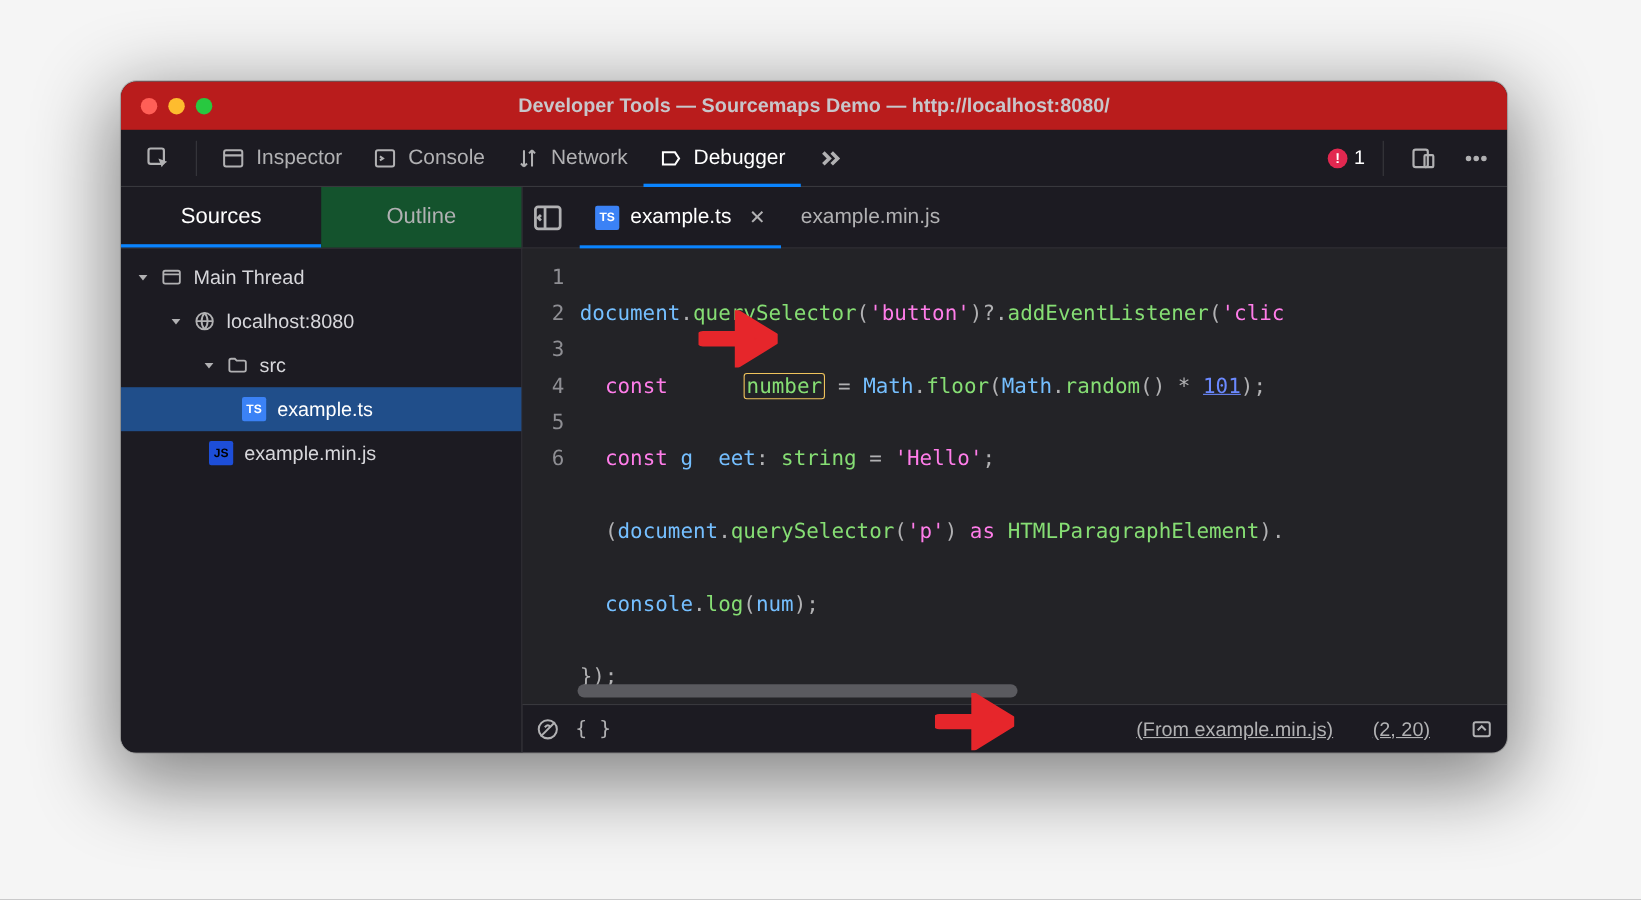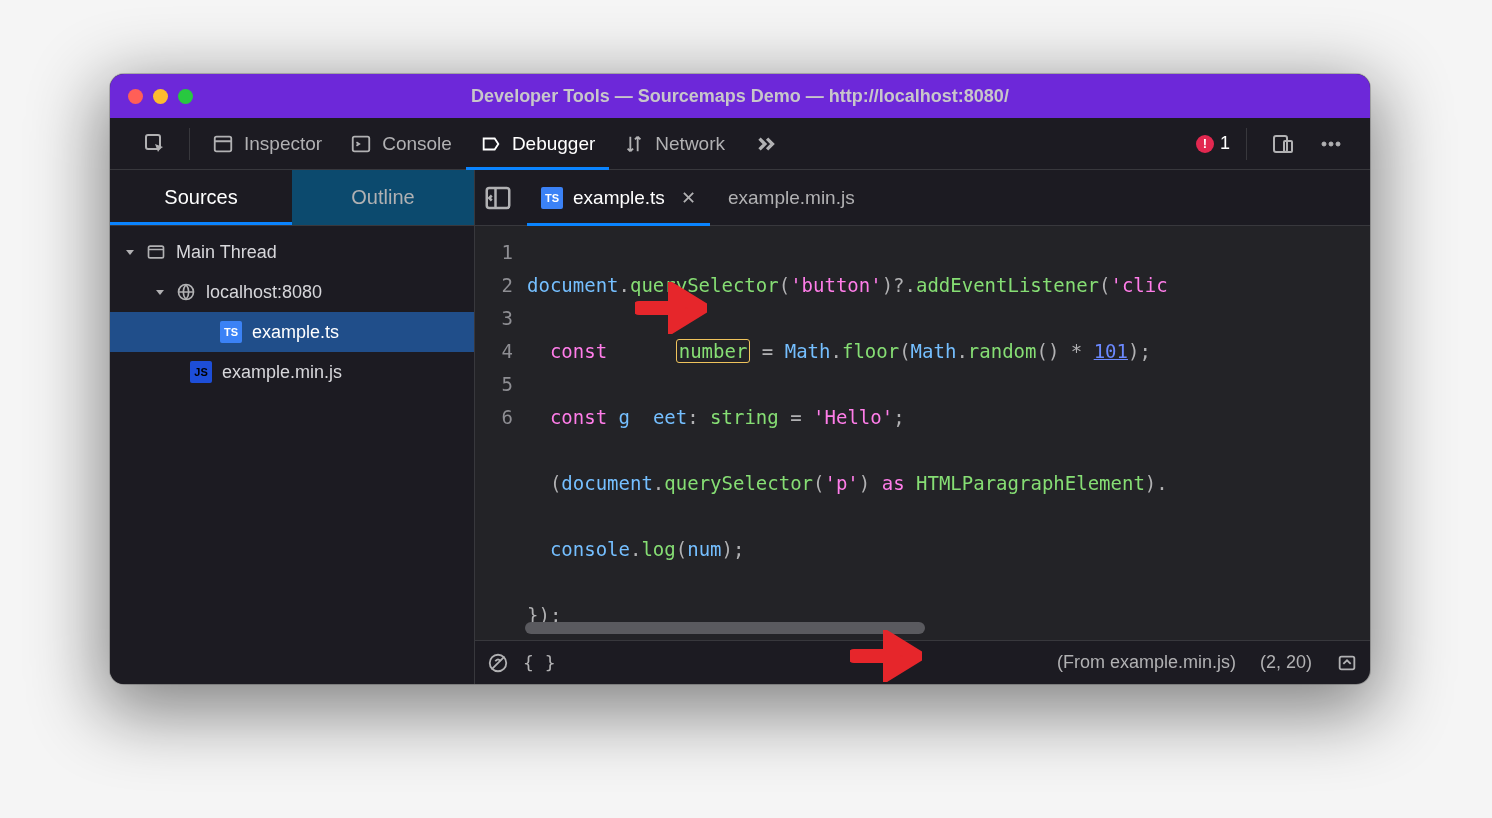--- a/index.html
+++ b/index.html
@@ -18,21 +18,21 @@
     height: 610px;
     background: #1c1b22;
     border-radius: 14px;
     box-shadow: 0 20px 70px 10px rgba(0,0,0,0.45), 0 0 0 1px rgba(0,0,0,0.2);
     overflow: hidden;
     display: flex;
     flex-direction: column;
   }
   .titlebar {
     height: 44px;
-    background: #6d28d9;
+    background: #b91c1c;
     display: flex;
     align-items: center;
     padding: 0 18px;
     position: relative;
   }
   .traffic { display: flex; gap: 10px; }
   .traffic span { width: 15px; height: 15px; border-radius: 50%; }
   .tl-close { background: #ff5f57; }
   .tl-min { background: #febc2e; }
   .tl-max { background: #28c840; }
@@ -40,21 +40,21 @@
     position: absolute; left: 0; right: 0; text-align: center;
     color: #c8c6ca; font-size: 18px; font-weight: 600; pointer-events: none;
   }
 
   .toolbar {
     height: 52px;
     background: #1c1b22;
     border-bottom: 1px solid #38383d;
     display: flex;
     align-items: center;
-    padding: 0 19px;
+    padding: 0 8px;
     gap: 0;
   }
   .tool-sep { width: 1px; height: 32px; background: #38383d; margin: 0 8px; }
   .tool-btn {
     display: flex; align-items: center; gap: 10px;
     padding: 0 14px; height: 52px;
     color: #b1b1b3; fill: #b1b1b3; stroke: #b1b1b3;
     font-size: 19px; cursor: pointer;
     border-bottom: 3px solid transparent;
     border-top: 3px solid transparent;
@@ -73,21 +73,21 @@
   }
   .side-tabs {
     display: flex; height: 56px; border-bottom: 1px solid #38383d;
   }
   .side-tab {
     flex:1; display:flex; align-items:center; justify-content:center;
     color:#b1b1b3; font-size:20px; cursor:pointer;
     border-bottom: 3px solid transparent; border-top:3px solid transparent;
   }
   .side-tab.active { color:#fff; border-bottom-color:#0a84ff; background:#1c1b22; }
-  .side-tab:not(.active){ background:#0c4a6e;}
+  .side-tab:not(.active){ background:#14532d;}
   .tree { padding-top: 6px; color:#d7d7db; font-size:18px; }
   .tree-row {
     display:flex; align-items:center; gap:10px; height:40px; padding-left:14px; cursor:pointer;
   }
   .tree-row.indent1 { padding-left: 44px; }
   .tree-row.indent2 { padding-left: 74px; }
   .tree-row.indent3 { padding-left: 110px; }
   .tree-row.selected { background:#204e8a; color:#fff; }
   .caret { width:12px;height:12px; }
   .file-icon { width:22px;height:22px; display:inline-flex;align-items:center;justify-content:center;font-size:11px;font-weight:700;border-radius:2px;}
@@ -123,21 +123,21 @@
   .k-num{color:#6b89ff;text-decoration:underline;}
   .hi-box{ border:1px solid #efc35c; border-radius:3px; padding:0 2px;}
 
   .scroll-h{ position:absolute; bottom:6px; left:50px; right:16px; height:12px; background:transparent;}
   .scroll-thumb{ height:12px; width:400px; background:#5a5a5f; border-radius:6px;}
 
   .statusbar{
     height:44px; border-top:1px solid #38383d; display:flex; align-items:center; padding:0 12px; gap:14px;
     color:#b1b1b3; font-size:18px;
   }
-  .status-right{ margin-left:auto; display:flex; align-items:center; gap:24px;}
+  .status-right{ margin-left:auto; display:flex; align-items:flex-end; gap:36px;text-decoration:underline;}
 
   .arrow {
     position:absolute; color:#e6262b; pointer-events:none;
   }
   .arrow svg{ width:72px;height:52px; }
 </style>
 </head>
 <body>
 
 <div class="window">
@@ -166,31 +166,31 @@
         </svg>
       <span>Inspector</span>
     </div>
     <div class="tool-btn">
       <svg width="22" height="22" viewBox="0 0 24 24" fill="none" stroke="currentColor" stroke-width="2">
           <rect x="3" y="4" width="18" height="16" rx="2"></rect>
           <path d="M7 10 l3 2 -3 2"></path>
         </svg>
       <span>Console</span>
     </div>
+    <div class="tool-btn">
+      <svg width="22" height="22" viewBox="0 0 24 24" fill="none" stroke="currentColor" stroke-width="2">
+          <path d="M8 4 v16 M8 20 l-3 -3 M8 20 l3 -3 M16 20 v-16 M16 4 l-3 3 M16 4 l3 3"></path>
+        </svg>
+      <span>Network</span>
+    </div>
     <div class="tool-btn active">
       <svg width="22" height="22" viewBox="0 0 24 24" fill="none" stroke="currentColor" stroke-width="2">
           <path d="M4 6 h12 l4 6 -4 6 H4 z"></path>
         </svg>
       <span>Debugger</span>
-    </div>
-    <div class="tool-btn">
-      <svg width="22" height="22" viewBox="0 0 24 24" fill="none" stroke="currentColor" stroke-width="2">
-          <path d="M8 4 v16 M8 20 l-3 -3 M8 20 l3 -3 M16 20 v-16 M16 4 l-3 3 M16 4 l3 3"></path>
-        </svg>
-      <span>Network</span>
     </div>
     <div class="tool-btn">
       <svg width="26" height="26" viewBox="0 0 24 24" fill="none" stroke="currentColor" stroke-width="3">
           <path d="M6 7 l5 5 -5 5 M13 7 l5 5 -5 5"></path>
         </svg>
     </div>
 
     <div class="tool-right">
       <div class="err-badge">
         <span class="err-dot">!</span>
@@ -237,20 +237,29 @@
         </div>
         <div class="tree-row indent1">
           <svg class="caret" viewBox="0 0 12 12" fill="#b1b1b3">
               <path d="M2 4 h8 l-4 5 z"></path>
             </svg>
           <svg width="20" height="20" viewBox="0 0 24 24" fill="none" stroke="#b1b1b3" stroke-width="2">
               <circle cx="12" cy="12" r="9"></circle>
               <path d="M3 12 h18 M12 3 a14 14 0 0 1 0 18 M12 3 a14 14 0 0 0 0 18"></path>
             </svg>
           <span>localhost:8080</span>
+        </div>
+        <div class="tree-row indent2">
+          <svg class="caret" viewBox="0 0 12 12" fill="#b1b1b3">
+              <path d="M2 4 h8 l-4 5 z"></path>
+            </svg>
+          <svg width="20" height="20" viewBox="0 0 24 24" fill="none" stroke="#b1b1b3" stroke-width="2">
+              <path d="M3 7 a2 2 0 0 1 2-2 h4 l2 2 h8 a2 2 0 0 1 2 2 v8 a2 2 0 0 1-2 2 H5 a2 2 0 0 1-2-2 z"></path>
+            </svg>
+          <span>src</span>
         </div>
         <div class="tree-row indent3 selected">
           <span class="file-icon ts-icon">TS</span>
           <span>example.ts</span>
         </div>
         <div class="tree-row indent3" style="padding-left:80px">
           <span class="file-icon js-icon">JS</span>
           <span>example.min.js</span>
         </div>
       </div>

